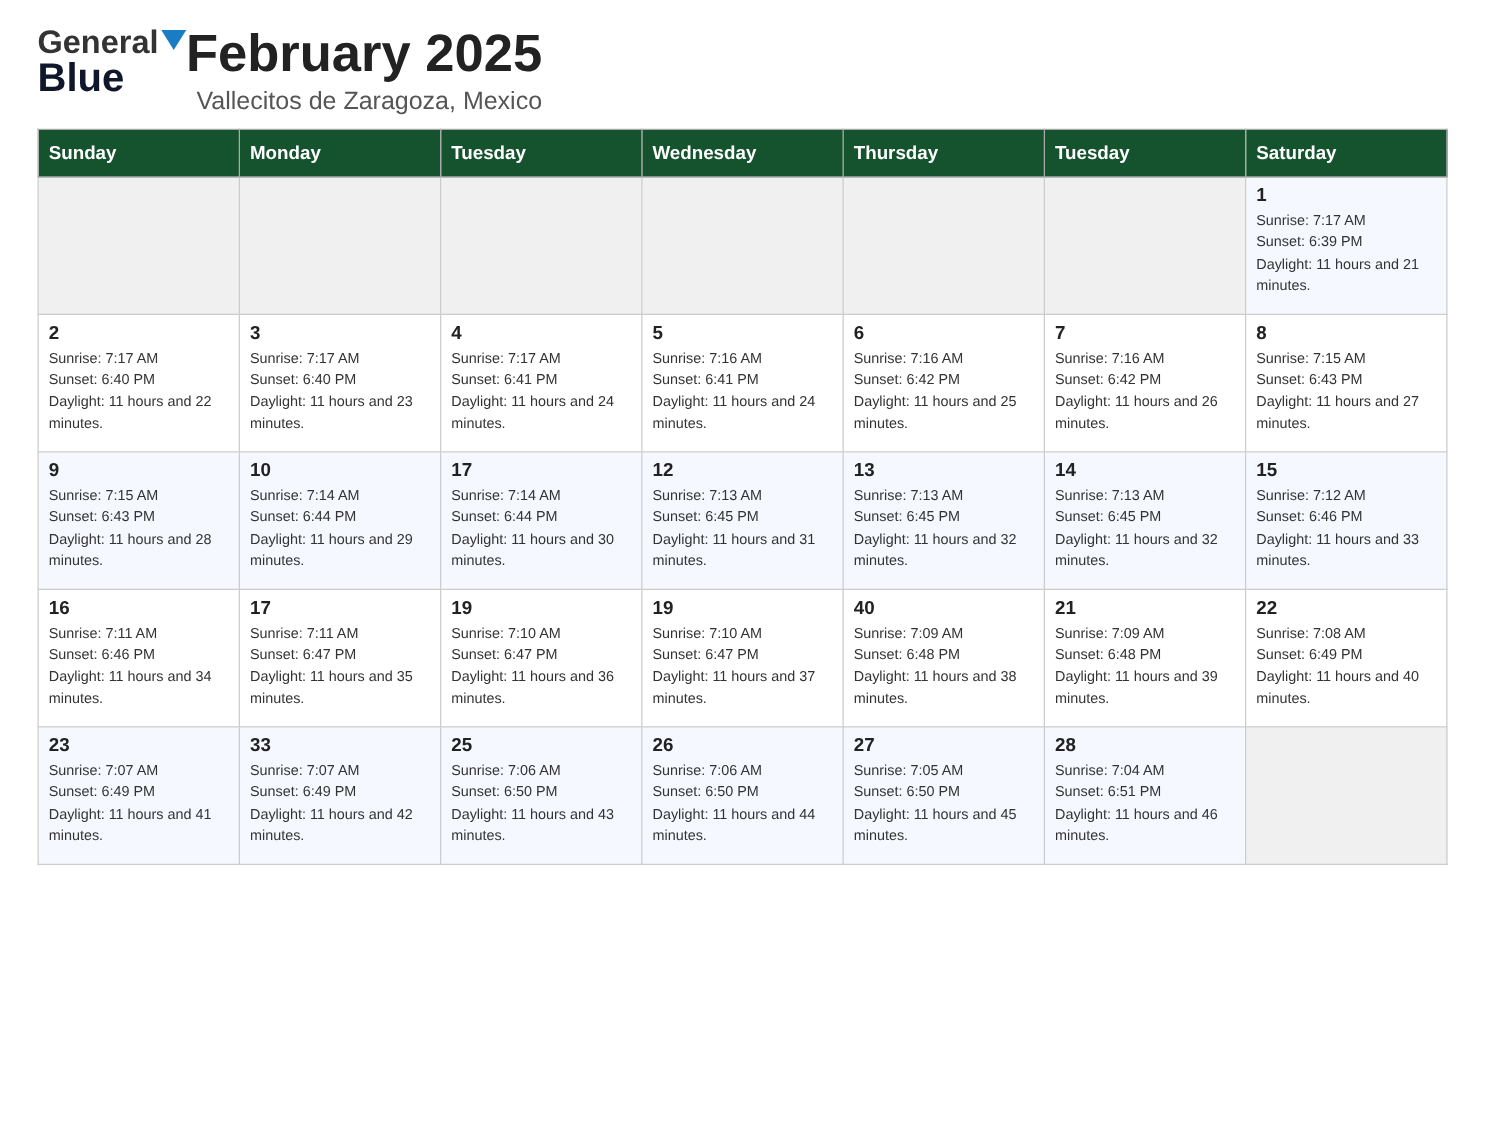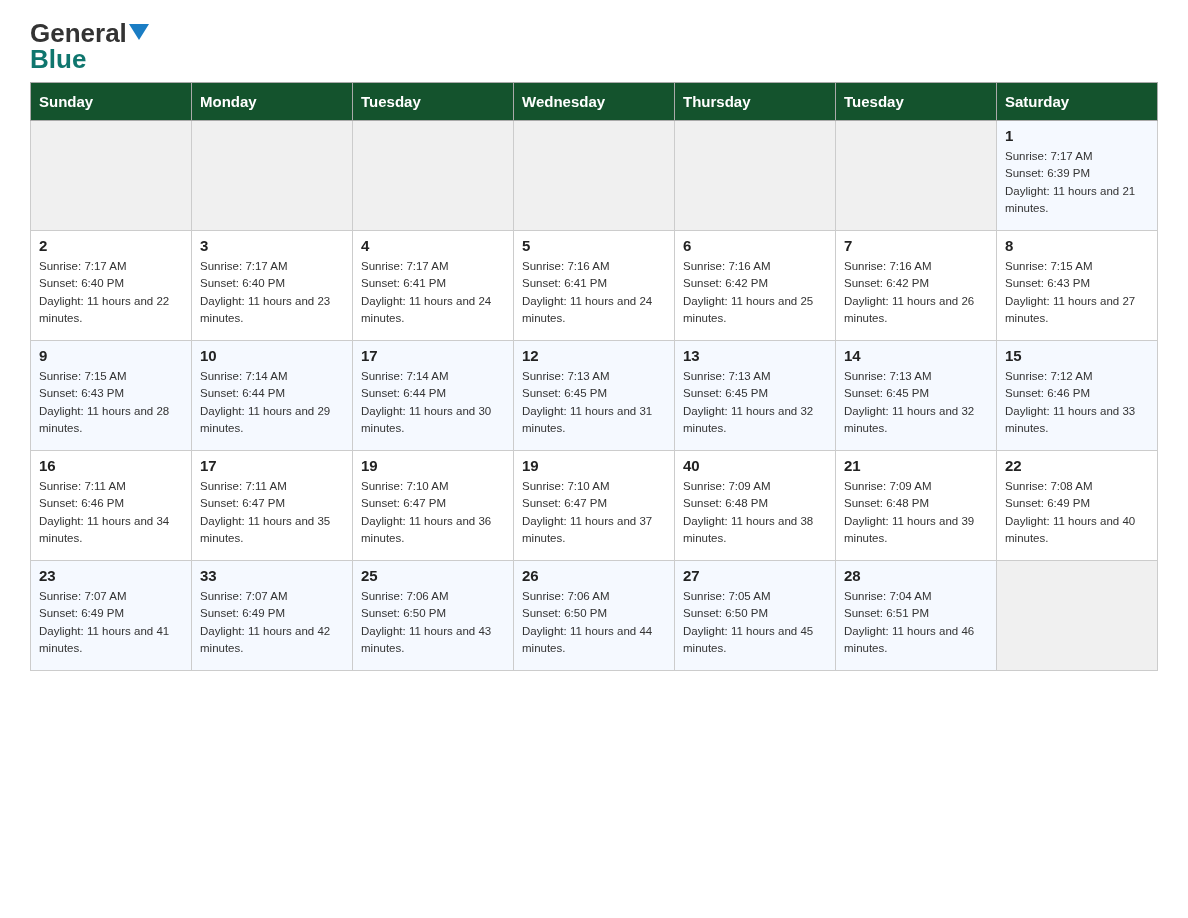--- a/index.html
+++ b/index.html
@@ -21,23 +21,23 @@
       flex-direction: column;
       align-items: flex-start;
     }
     .logo-general {
       font-size: 26px;
       font-weight: bold;
       color: #333;
       line-height: 1;
     }
     .logo-blue {
-      font-size: 26px;
-      font-weight: bold;
-      color: #0f766e;
+      font-size: 32px;
+      font-weight: bold;
+      color: #0f172a;
       line-height: 1;
     }
     .logo-triangle {
       display: inline-block;
       width: 0;
       height: 0;
       border-left: 10px solid transparent;
       border-right: 10px solid transparent;
       border-top: 16px solid #1a7dc4;
       margin-left: 2px;
@@ -115,20 +115,24 @@
 </head>
 <body>
 
 <div class="header">
   <div class="logo">
     <div class="logo-row">
       <span class="logo-general">General</span>
       <span class="logo-triangle"></span>
     </div>
     <span class="logo-blue">Blue</span>
+  </div>
+  <div class="title-block">
+    <div class="calendar-title">February 2025</div>
+    <div class="location-subtitle">Vallecitos de Zaragoza, Mexico</div>
   </div>
 </div>
 
 <table class="calendar-table">
   <thead>
     <tr>
       <th>Sunday</th>
       <th>Monday</th>
       <th>Tuesday</th>
       <th>Wednesday</th>

